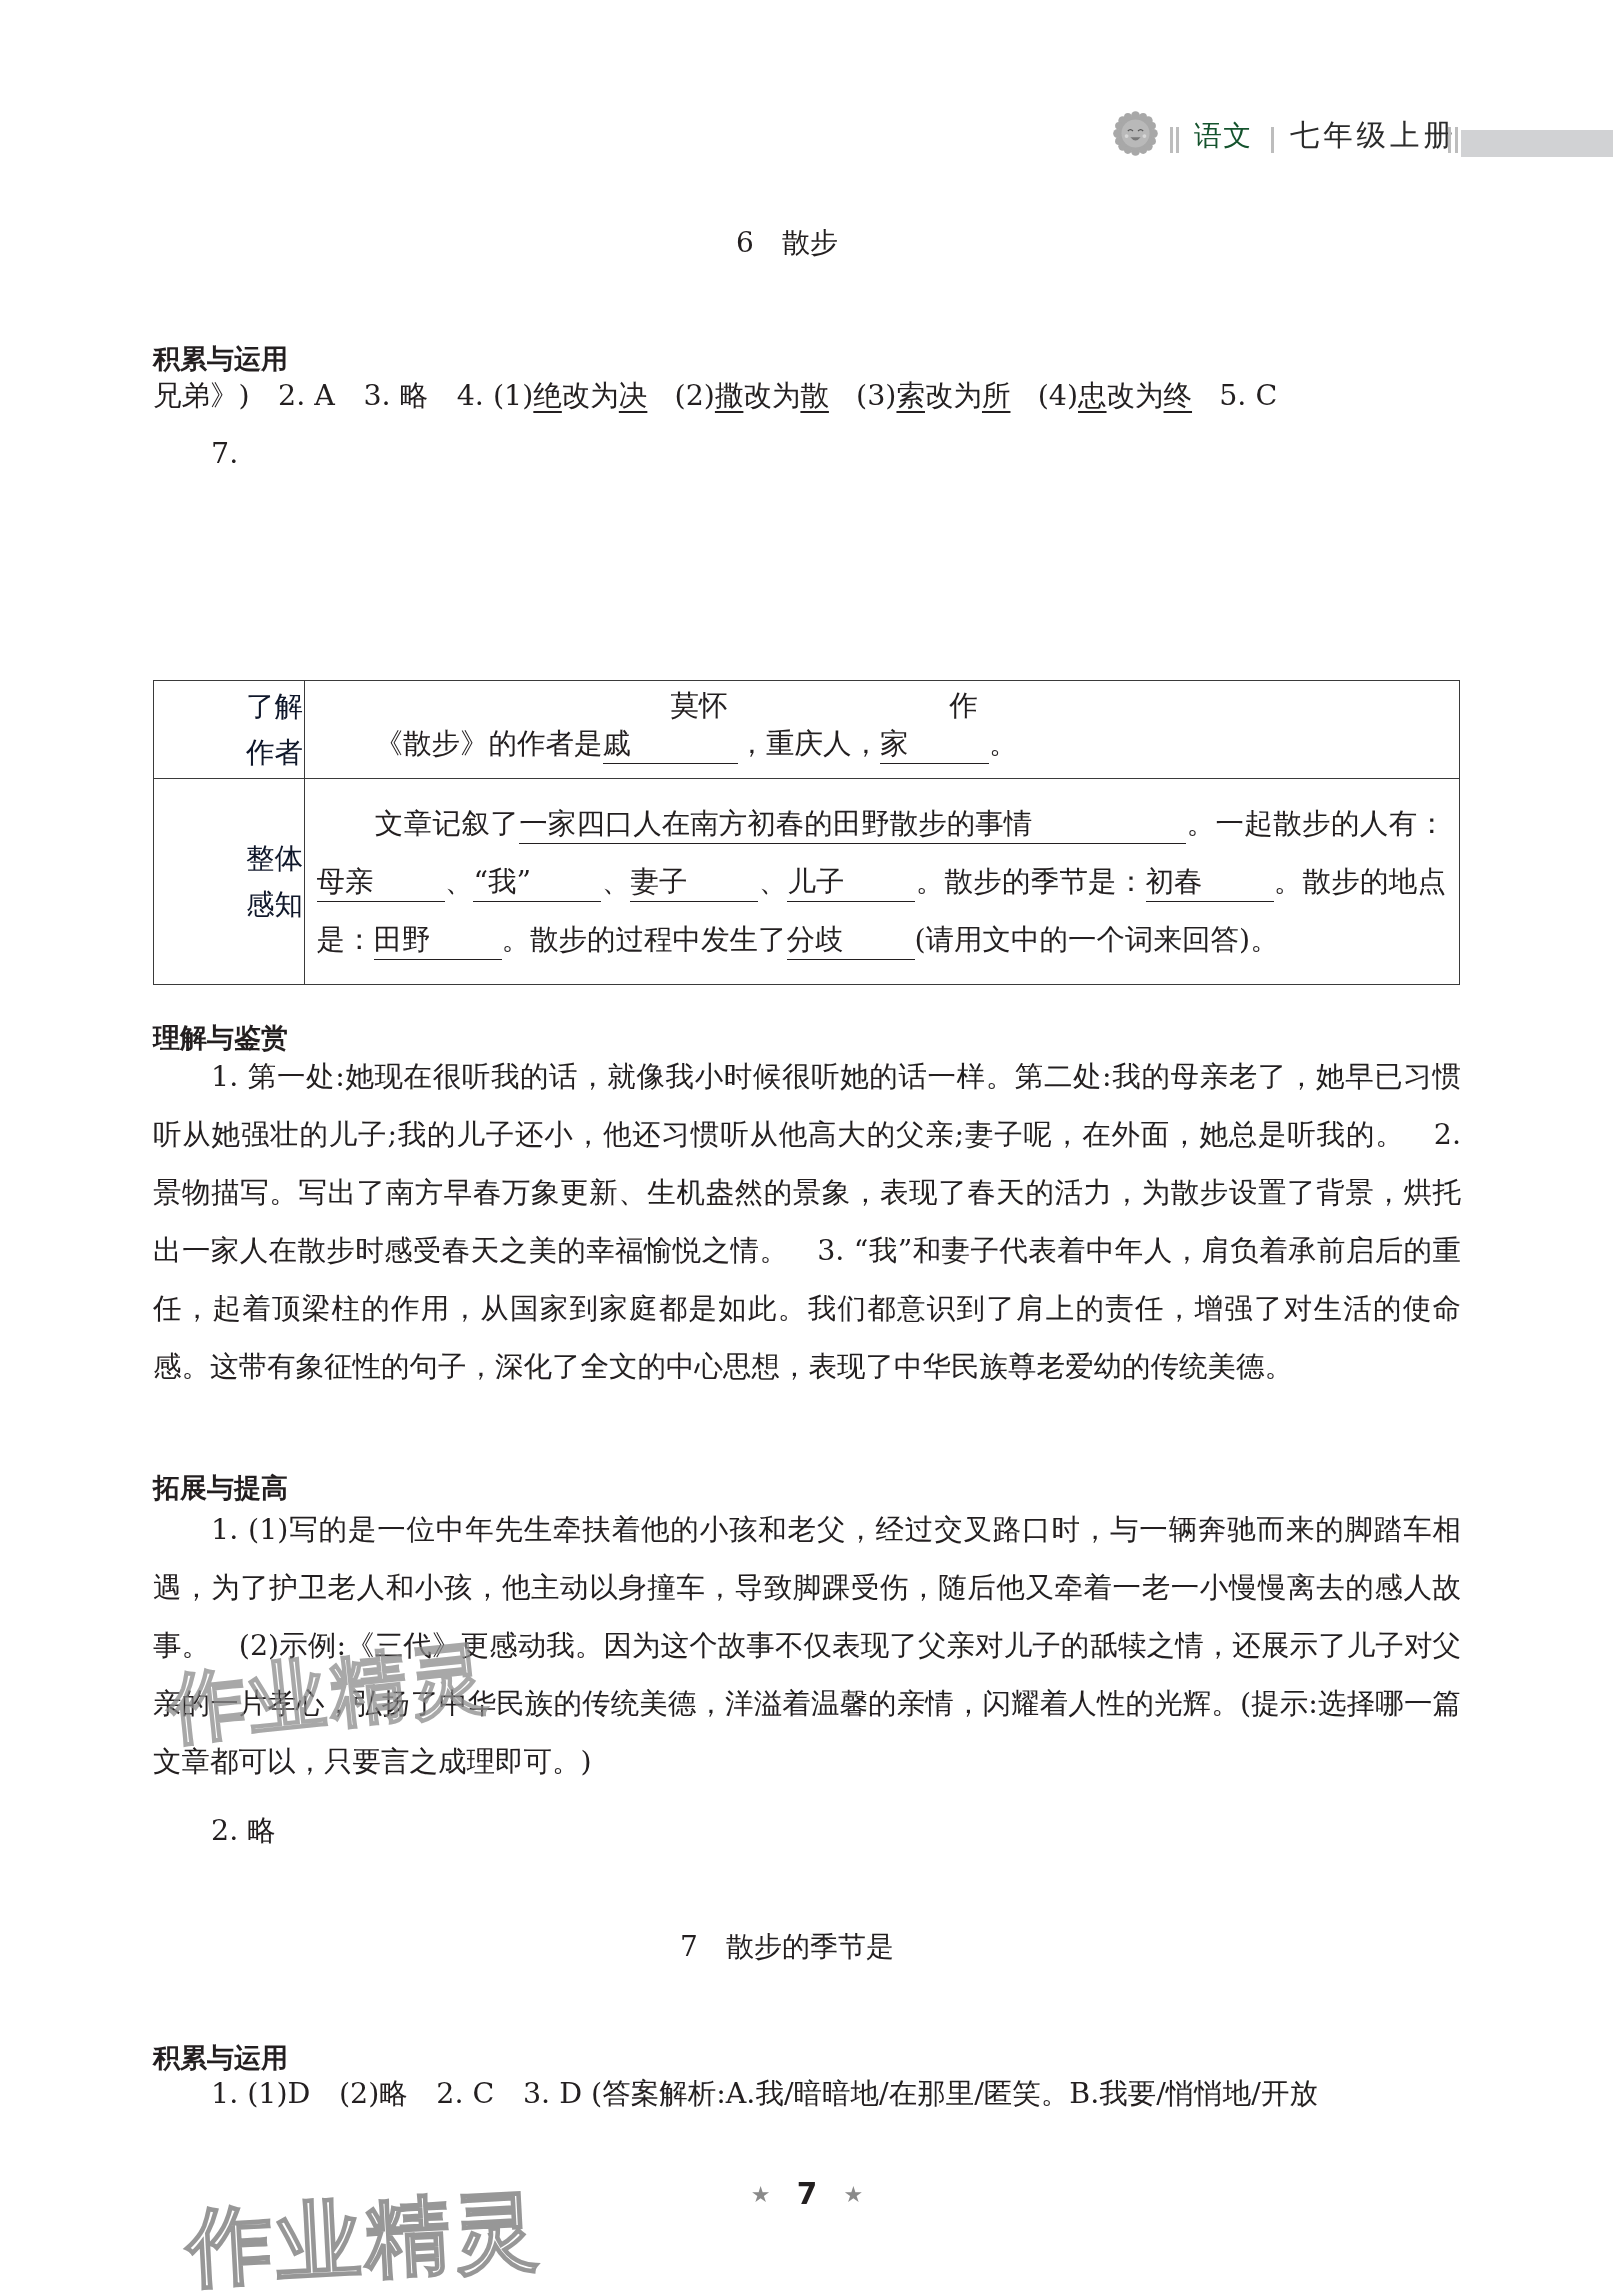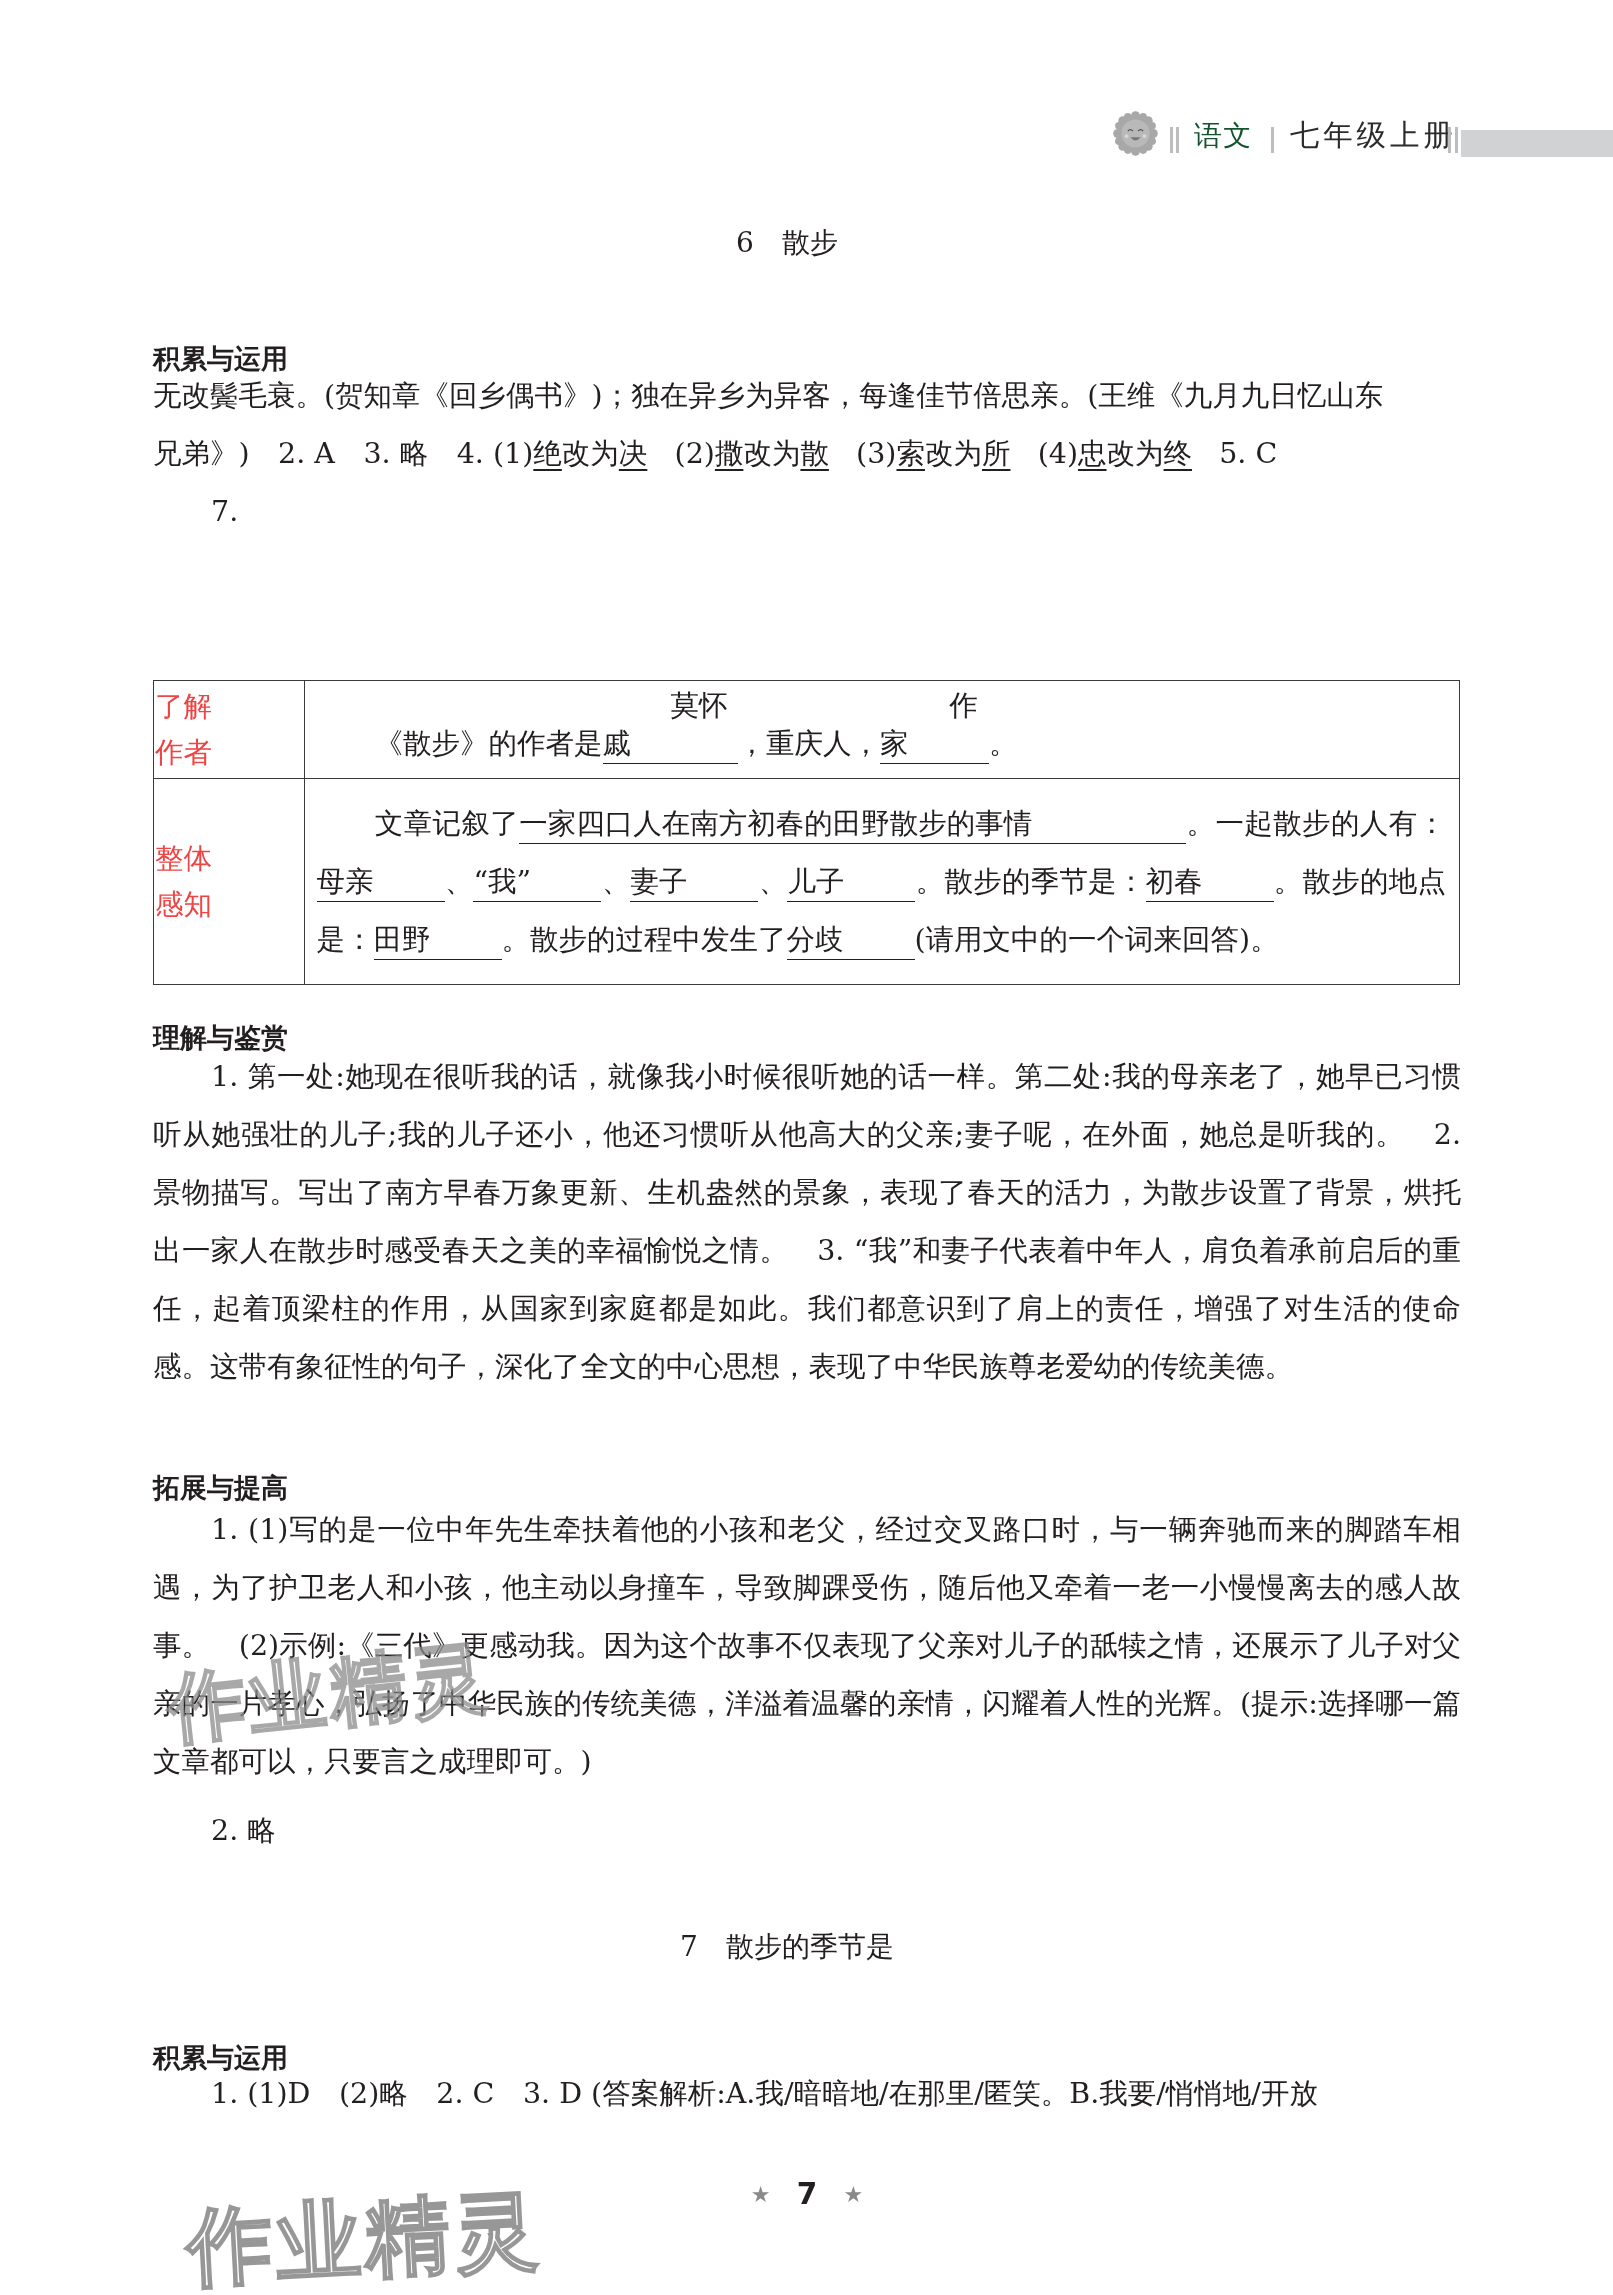--- a/index.html
+++ b/index.html
@@ -24,21 +24,21 @@
   
   .para { position:absolute; left:153px; width:1308px; font-size:28.5px; line-height:58px;
           text-align:justify; text-align-last:left; }
   .indent { text-indent:58px; }
   u { text-decoration:underline; text-underline-offset:6.4px; text-decoration-thickness:1.9px; }
   .blank { display:inline-block; border-bottom:1.9px solid #231f20; line-height:38px; text-align:center; }
 
   
   .tbl { position:absolute; left:153px; top:680px; width:1307px; border-collapse:collapse; }
   .tbl td { border:1.9px solid #3a3a3a; vertical-align:middle; font-size:28.5px; }
-  .tbl .lbl { width:148px; text-align:left; line-height:46px; color:#ef4444; }
+  .tbl .lbl { width:148px; text-align:right; line-height:46px; color:#0f172a; }
   .tbl .r1 td { height:95px; }
   .tbl .r2 td { height:203px; }
   .tbl .content { padding:0 13px 0 11.5px; line-height:58px; text-align:justify; text-align-last:left; }
 
   
   .footer { position:absolute; top:2177px; left:0; width:1614px; text-align:center; }
   .star { color:#8a8a8a; font-size:22px; vertical-align:middle; font-family:"DejaVu Sans",sans-serif; }
   .pnum { font-size:29.5px; font-weight:bold; font-family:"DejaVu Sans","Liberation Sans",sans-serif; margin:0 23px; vertical-align:middle; }
 
   
@@ -87,21 +87,20 @@
   <div class="hband" style="left:363px;"></div>
 </div>
 
 <div class="lesson-title" style="top:224px;">
   <span class="num">6</span><span>散步</span>
 </div>
 
 <div class="section" style="top:341px;">积累与运用</div>
 
 <div class="para" style="top:367px; left:153px;">
-  <div style="white-space:nowrap;">无改鬓毛衰。(贺知章《回乡偶书》)；独在异乡为异客，每逢佳节倍思亲。(王维《九月九日忆山东</div>
   <div style="white-space:nowrap;">
     <span>兄弟》)　2. A　3. 略　4. </span>
     <span><span>(1)</span><u>绝</u><span>改为</span><u>决</u></span>&nbsp;&nbsp;
     <span><span>(2)</span><u>撒</u><span>改为</span><u>散</u></span>&nbsp;&nbsp;
     <span><span>(3)</span><u>索</u><span>改为</span><u>所</u></span>&nbsp;&nbsp;
     <span><span>(4)</span><u>忠</u><span>改为</span><u>终</u></span>&nbsp;&nbsp;
     <span>5. C</span>
   </div>
   <div class="indent">7.</div>
 </div>

